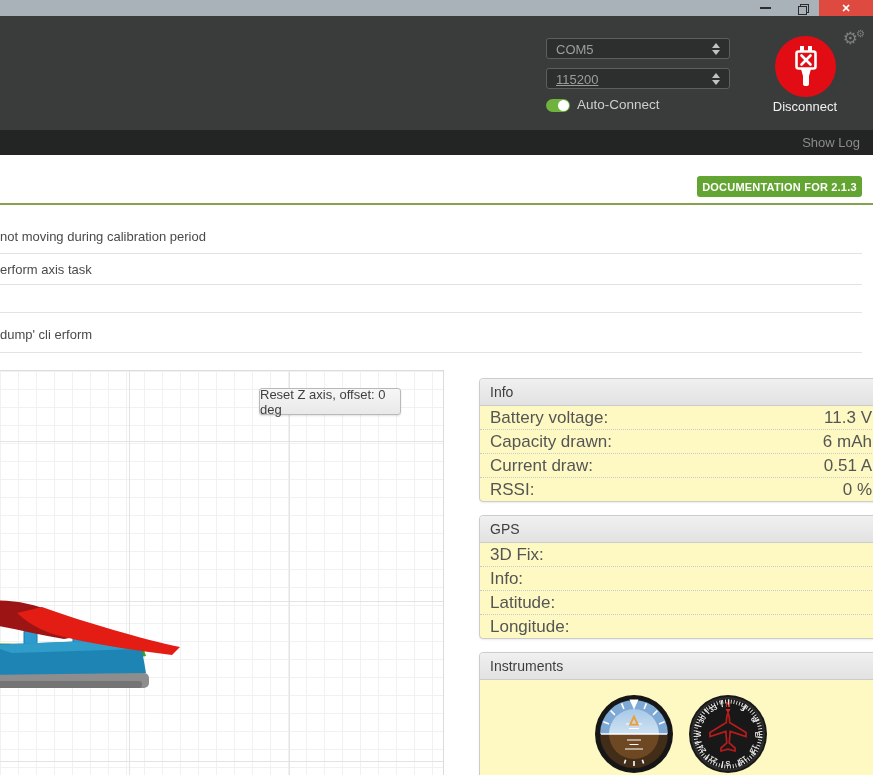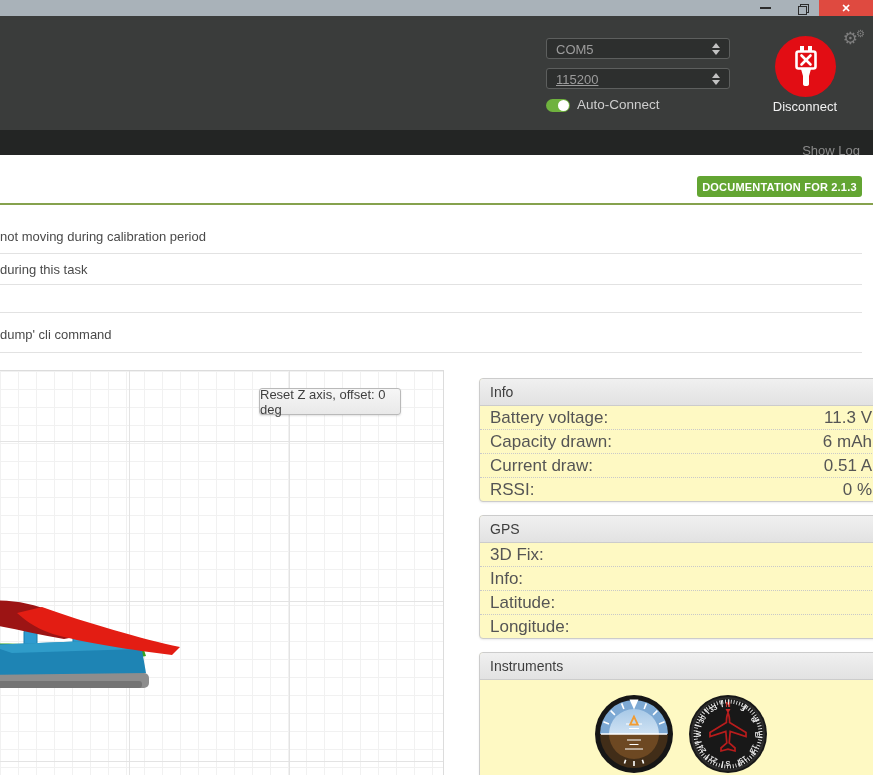--- a/index.html
+++ b/index.html
@@ -31,21 +31,21 @@
   .spin .dn{position:absolute;left:0;bottom:1px;width:0;height:0;border-left:4.5px solid transparent;border-right:4.5px solid transparent;border-top:5px solid #c2c2c2;}
   .toggle{position:absolute;left:546px;top:83px;width:24px;height:13px;border-radius:7px;background:#6fb23e;cursor:pointer;}
   .toggle .knob{position:absolute;right:1px;top:1px;width:11px;height:11px;border-radius:50%;background:#fff;}
   .autoconnect-label{position:absolute;left:577px;top:81px;color:#cecece;font-size:13.5px;}
   .disconnect{position:absolute;left:775px;top:20px;width:61px;height:61px;border-radius:50%;background:#e20d14;cursor:pointer;
               display:flex;align-items:center;justify-content:center;}
   .disconnect-label{position:absolute;left:760px;top:83px;width:90px;text-align:center;color:#f2f2f2;font-size:13px;cursor:pointer;}
 
   
   .logbar{position:absolute;left:0;top:130px;width:873px;height:25px;background:#232524;}
-  .showlog{position:absolute;right:13px;top:8px;line-height:25px;color:#8b8b8b;font-size:13px;cursor:pointer;}
+  .showlog{position:absolute;right:13px;top:0;line-height:25px;color:#8b8b8b;font-size:13px;cursor:pointer;}
 
   
   .content{position:absolute;left:0;top:155px;width:873px;height:620px;background:#fff;}
   .doc-btn{position:absolute;left:697px;top:21px;width:165px;height:21px;background:#63a532;border-radius:3px;color:#fff;
            font-size:11px;font-weight:bold;letter-spacing:.2px;display:flex;align-items:center;justify-content:center;cursor:pointer;text-align:right;}
   .green-rule{position:absolute;left:0;top:48px;width:873px;height:2px;background:#86a24d;}
   .note-row{position:absolute;left:0;width:862px;color:#4a4a4a;font-size:13px;}
   .row-sep{position:absolute;left:0;width:862px;height:1px;background:#e2e2e2;}
 
   
@@ -138,25 +138,25 @@
     <span class="showlog">Show Log</span>
   </div>
 
   <div class="content">
 
     <div class="doc-btn">DOCUMENTATION FOR 2.1.3</div>
     <div class="green-rule"></div>
 
     <div class="note-row" style="top:74px;">not moving during calibration period</div>
     <div class="row-sep" style="top:98px;"></div>
-    <div class="note-row" style="top:107px;">during this task</div>
+    <div class="note-row" style="top:107px;">erform axis task</div>
     <div class="row-sep" style="top:129px;"></div>
     <div class="note-row" style="top:137px;"></div>
     <div class="row-sep" style="top:157px;"></div>
-    <div class="note-row" style="top:172px;">dump' cli command</div>
+    <div class="note-row" style="top:172px;">dump' cli erform</div>
     <div class="row-sep" style="top:197px;"></div>
 
     <div class="model3d">
       <div class="reset-z">Reset Z axis, offset: 0 deg</div>
 
       <svg class="quad-svg" width="240" height="105" viewBox="0 0 240 105">
 
         <rect x="-8" y="80" width="185" height="15" rx="5" fill="#8d8d8d"></rect>
         <rect x="-8" y="88" width="178" height="7" rx="3" fill="#747474"></rect>
 

